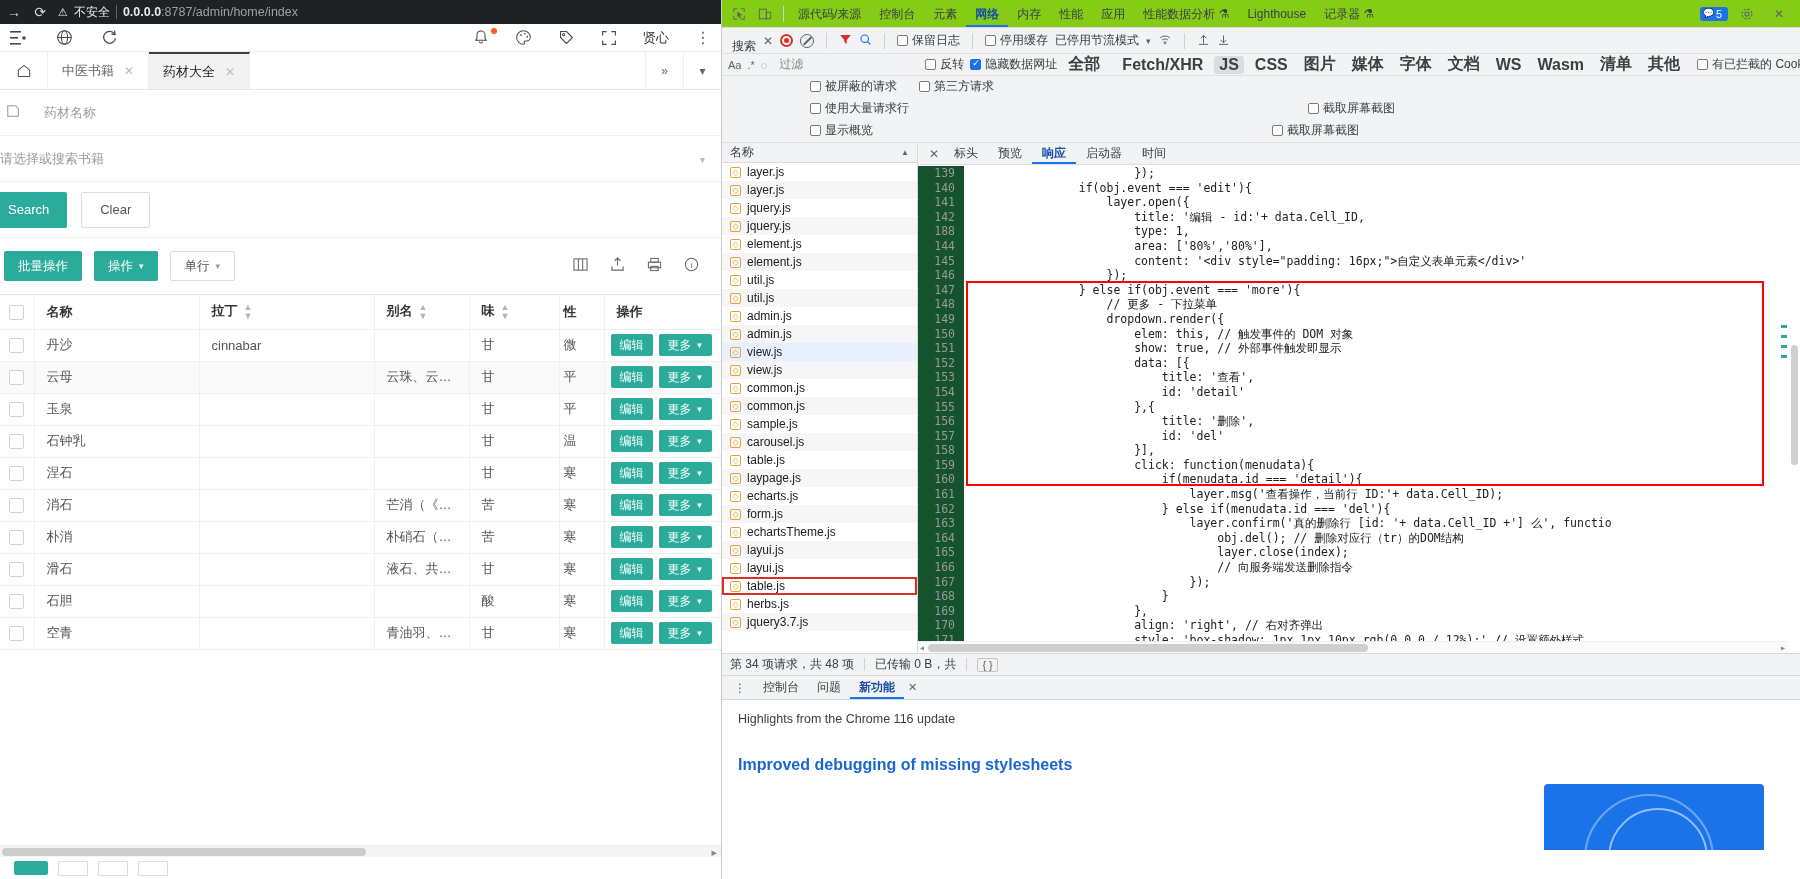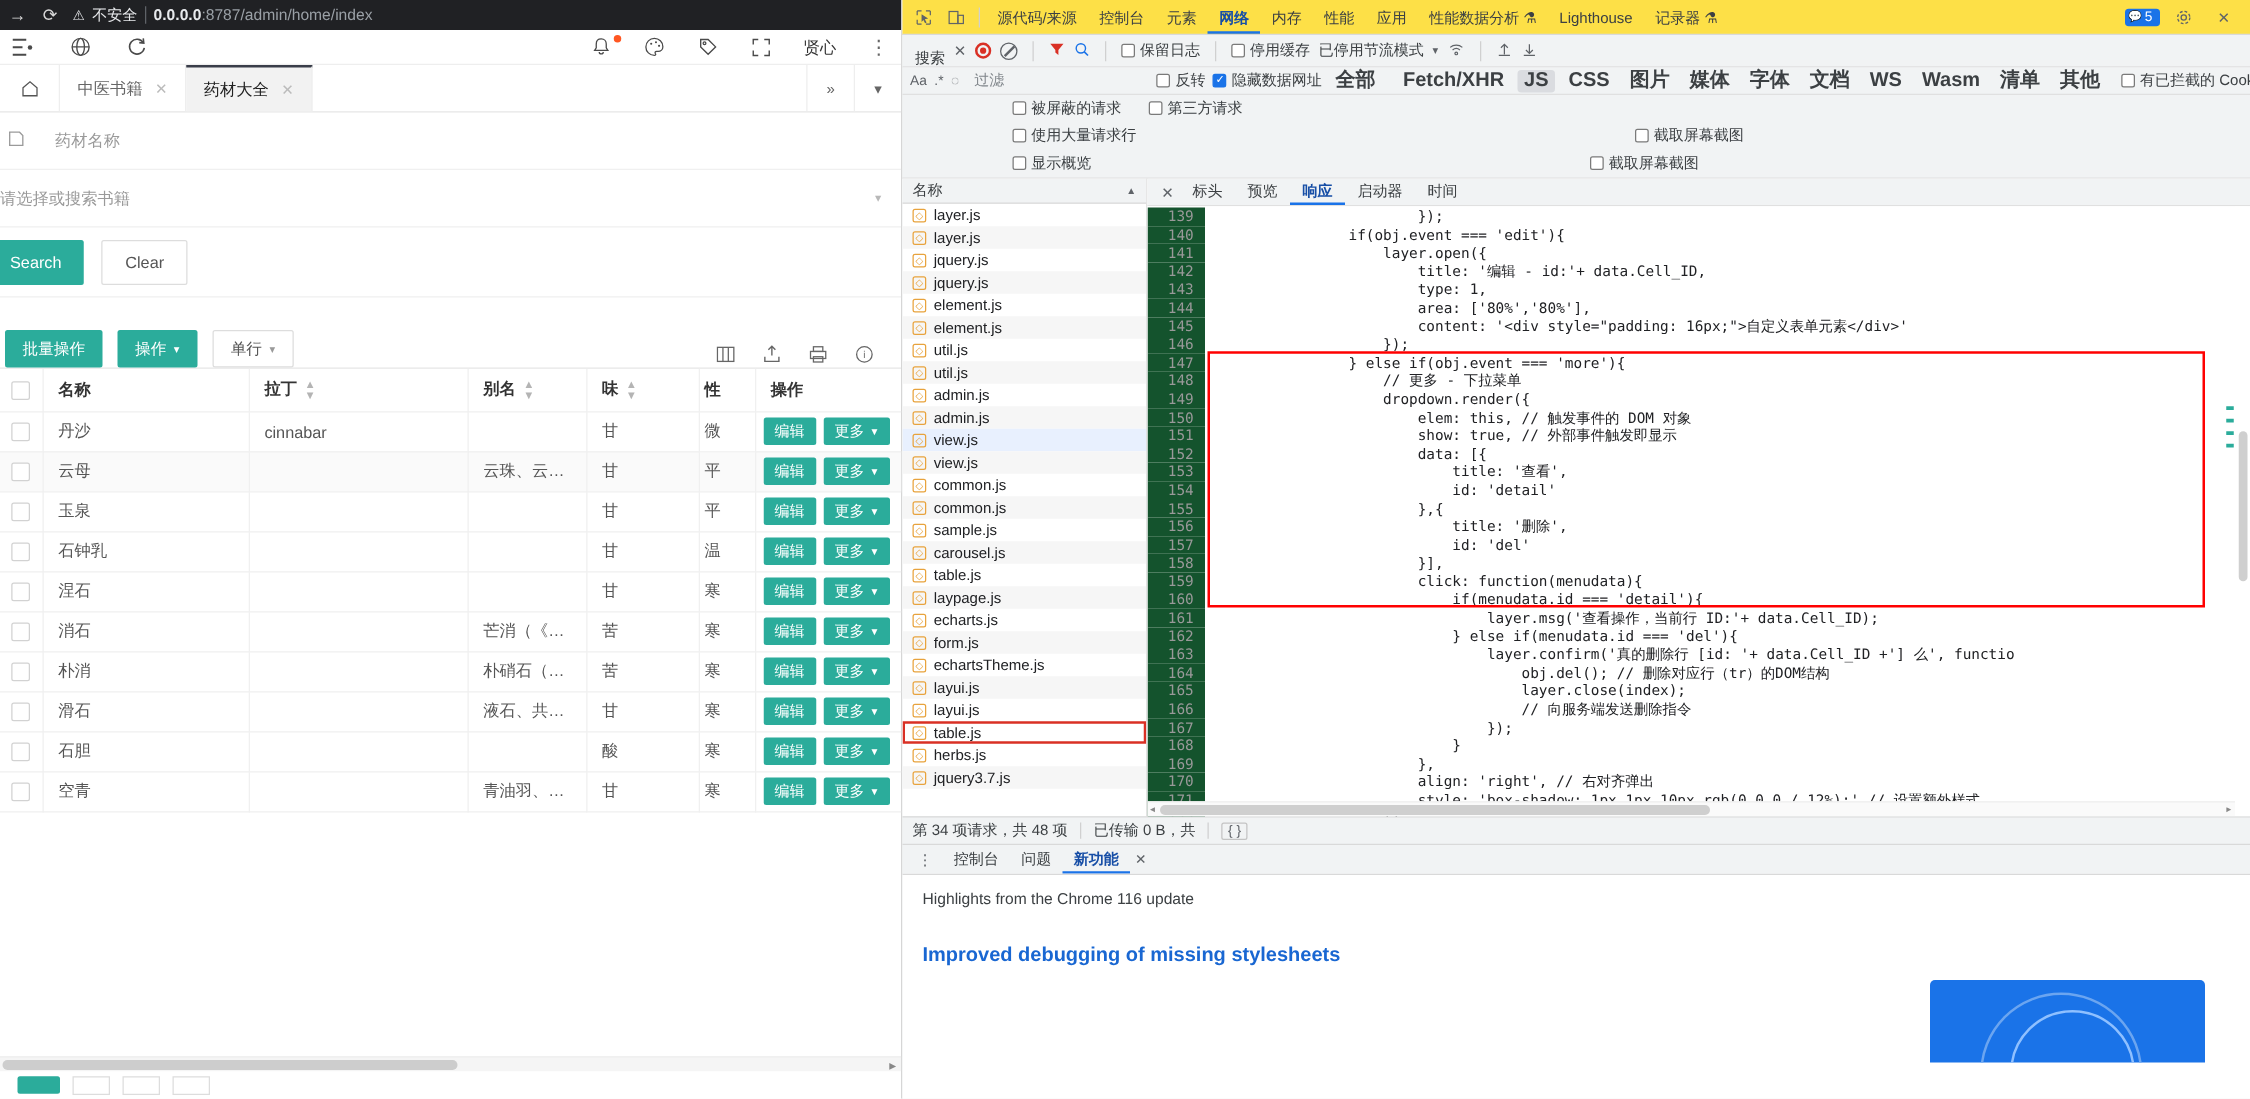--- a/index.html
+++ b/index.html
@@ -53,21 +53,21 @@
   .form-row .fi { color: #9a9a9a; }
   .form-ph { color: #9a9a9a; font-size: 13px; margin-left: 16px; }
   .sel-row { position: relative; }
   .sel-caret { position: absolute; right: 16px; top: 50%; transform: translateY(-50%); color: #b8b8b8; font-size: 10px; }
   .btn-row { height: 56px; display: flex; align-items: center; gap: 14px; padding-left: 0; border-bottom: 1px solid #f0f0f0; }
   .btn { height: 36px; padding: 0 18px; border-radius: 2px; font-size: 13px; display: inline-flex; align-items: center; justify-content: center; cursor: pointer; border: none; }
   .btn-primary { background: #2BAC9B; color: #fff; margin-left: -10px; }
   .btn-default { background: #fff; color: #555; border: 1px solid #ddd; }
 
   
-  .tools { height: 56px; display: flex; align-items: flex-end; gap: 12px; padding-left: 0; }
+  .tools { height: 56px; display: flex; align-items: center; gap: 12px; padding-left: 0; }
   .btn-sm { height: 30px; padding: 0 14px; font-size: 12.5px; border-radius: 2px; display: inline-flex; align-items: center; gap: 6px; cursor: pointer; }
   .btn-teal { background: #2BAC9B; color: #fff; border: none; }
   .btn-white { background: #fff; color: #555; border: 1px solid #ddd; }
   .tools-right { margin-left: auto; display: flex; align-items: center; gap: 22px; padding-right: 22px; color: #555; }
 
   
   .tbl-wrap { border-top: 1px solid #e6e6e6; }
   table.grid { width: 100%; border-collapse: collapse; table-layout: fixed; }
   table.grid th, table.grid td { border-bottom: 1px solid #f0f0f0; border-right: 1px solid #f0f0f0; font-size: 13px; text-align: left; padding: 0 12px; height: 32px; color: #555; font-weight: normal; }
   table.grid th { color: #333; font-weight: 700; height: 34px; }
@@ -83,21 +83,21 @@
   
   .pg-hscroll { position: absolute; left: 0; right: 0; bottom: 22px; height: 12px; background: #f5f5f5; border-top: 1px solid #eee; }
   .pg-hscroll .thumb { height: 8px; margin-top: 2px; background: #cdcdcd; border-radius: 4px; width: 364px; margin-left: 2px; }
   .pg-hscroll .arrow { position: absolute; right: 4px; top: 0px; color: #888; font-size: 11px; }
   .pg-foot { position: absolute; left: 0; right: 0; bottom: 0; height: 22px; display: flex; align-items: center; gap: 10px; padding-left: 14px; overflow: hidden; }
   .pg-foot .pill { background: #2BAC9B; height: 14px; width: 34px; border-radius: 2px; }
   .pg-foot .box { border: 1px solid #ddd; height: 15px; width: 30px; background: #fff; }
 
   
   .devtools { width: 1078px; height: 879px; background: #f1f3f4; display: flex; flex-direction: column; font-size: 12px; color: #202124; position: relative; }
-  .dt-tabs { height: 28px; display: flex; align-items: center; gap: 0; padding: 0 4px; border-bottom: 1px solid #d9d9d9; background: #fde047; }
+  .dt-tabs { height: 28px; display: flex; align-items: center; gap: 0; padding: 0 4px; border-bottom: 1px solid #d9d9d9; background: #84cc16; }
   .dt-ic { width: 26px; height: 24px; display: flex; align-items: center; justify-content: center; color: #5f6368; }
   .dt-vsep { width: 1px; height: 16px; background: #d0d0d0; margin: 0 5px; }
   .dt-tab { padding: 0 9px; height: 26px; line-height: 26px; font-size: 12px; color: #3c4043; cursor: pointer; white-space: nowrap; }
   .dt-tab.sel { font-weight: 700; border-bottom: 2px solid #1a73e8; color: #174ea6; }
   .dt-tabs-right { margin-left: auto; display: flex; align-items: center; gap: 6px; padding-right: 4px; }
   .badge-blue { background: #1a73e8; color: #fff; border-radius: 3px; font-size: 11px; padding: 1px 6px 1px 16px; position: relative; }
   .badge-blue::before { content: "\1F4AC"; position: absolute; left: 3px; top: 1px; font-size: 9px; }
 
   .dt-toolbar { height: 26px; display: flex; align-items: center; border-bottom: 1px solid #e0e0e0; padding: 0 6px; gap: 7px; background: #f1f3f4; }
   .dt-search { font-size: 12px; color: #3c4043; padding-left: 4px; margin-top: 12px; }
@@ -746,21 +746,21 @@
           <span class="resp-tab">启动器</span>
           <span class="resp-tab">时间</span>
         </div>
 
         <div class="code">
           <div class="code-inner">
             <div class="cline"><span class="lno">139</span><span class="ctext">                        });</span></div>
             <div class="cline"><span class="lno">140</span><span class="ctext">                if(obj.event === 'edit'){</span></div>
             <div class="cline"><span class="lno">141</span><span class="ctext">                    layer.open({</span></div>
             <div class="cline"><span class="lno">142</span><span class="ctext">                        title: '编辑 - id:'+ data.Cell_ID,</span></div>
-            <div class="cline"><span class="lno">143</span><span class="ctext">                        type: 1,</span></div>
+            <div class="cline"><span class="lno">188</span><span class="ctext">                        type: 1,</span></div>
             <div class="cline"><span class="lno">144</span><span class="ctext">                        area: ['80%','80%'],</span></div>
             <div class="cline"><span class="lno">145</span><span class="ctext">                        content: '&lt;div style="padding: 16px;"&gt;自定义表单元素&lt;/div&gt;'</span></div>
             <div class="cline"><span class="lno">146</span><span class="ctext">                    });</span></div>
             <div class="cline"><span class="lno">147</span><span class="ctext">                } else if(obj.event === 'more'){</span></div>
             <div class="cline"><span class="lno">148</span><span class="ctext">                    // 更多 - 下拉菜单</span></div>
             <div class="cline"><span class="lno">149</span><span class="ctext">                    dropdown.render({</span></div>
             <div class="cline"><span class="lno">150</span><span class="ctext">                        elem: this, // 触发事件的 DOM 对象</span></div>
             <div class="cline"><span class="lno">151</span><span class="ctext">                        show: true, // 外部事件触发即显示</span></div>
             <div class="cline"><span class="lno">152</span><span class="ctext">                        data: [{</span></div>
             <div class="cline"><span class="lno">153</span><span class="ctext">                            title: '查看',</span></div>

